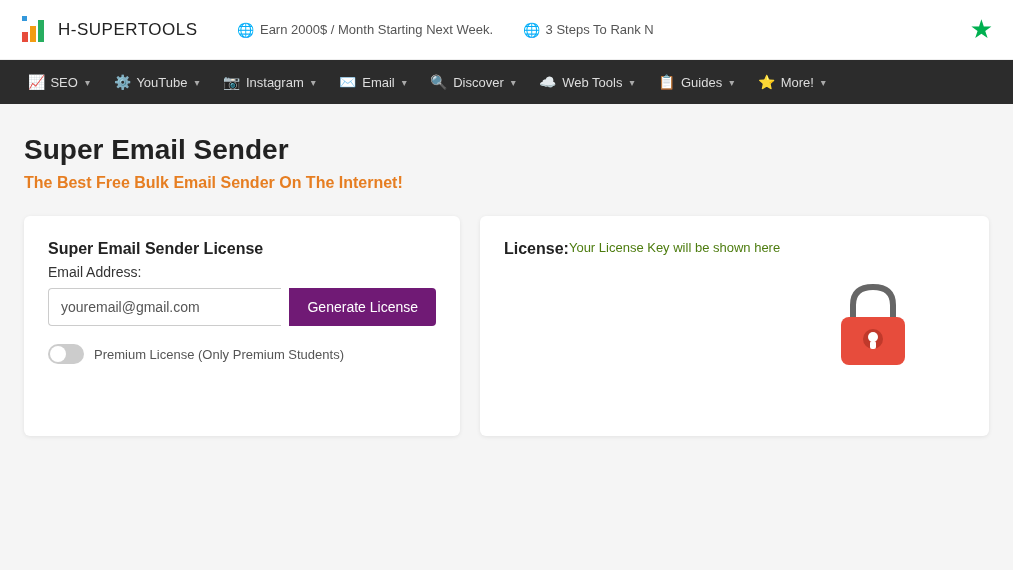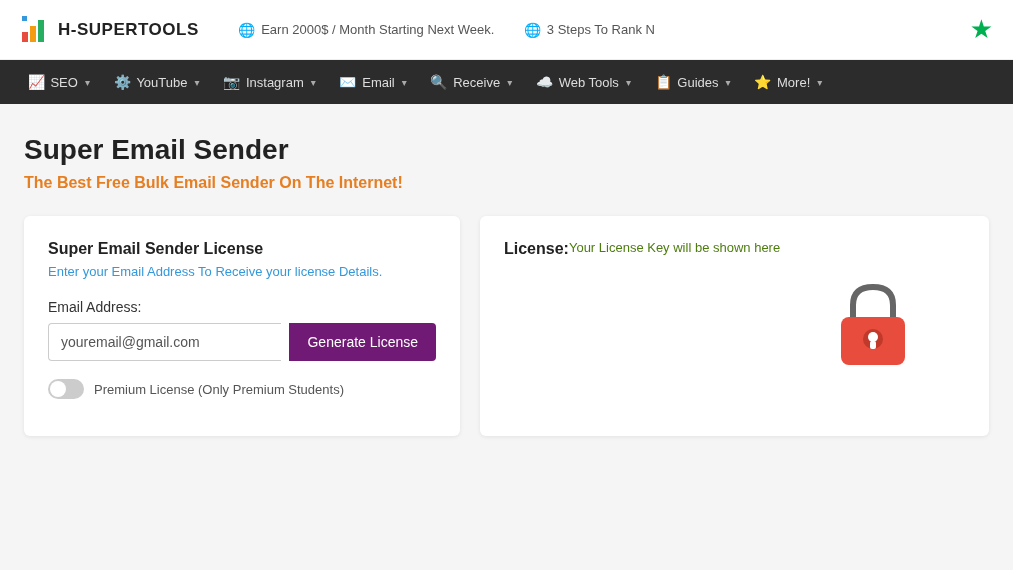--- a/index.html
+++ b/index.html
@@ -18,21 +18,21 @@
       display: flex;
       align-items: center;
       gap: 6px;
       margin-right: 40px;
     }
     .logo-icon {
       width: 32px;
       height: 32px;
     }
     .logo-text {
-      font-weight: 700;
+      font-weight: 400;
       font-size: 17px;
       color: #222;
       letter-spacing: 0.5px;
     }
     .topbar-links {
       display: flex;
       align-items: center;
       gap: 30px;
       flex: 1;
     }
@@ -248,21 +248,21 @@
     <span>Instagram</span>
     <span class="nav-chevron">▾</span>
   </div>
   <div class="nav-item">
     <span class="nav-icon">✉️</span>
     <span>Email</span>
     <span class="nav-chevron">▾</span>
   </div>
   <div class="nav-item">
     <span class="nav-icon">🔍</span>
-    <span>Receive</span>
+    <span>Discover</span>
     <span class="nav-chevron">▾</span>
   </div>
   <div class="nav-item">
     <span class="nav-icon">☁️</span>
     <span>Web Tools</span>
     <span class="nav-chevron">▾</span>
   </div>
   <div class="nav-item">
     <span class="nav-icon">📋</span>
     <span>Guides</span>
@@ -276,21 +276,20 @@
 </nav>
 
 <div class="main">
   <h1 class="page-title">Super Email Sender</h1>
   <p class="page-subtitle">The Best Free Bulk Email Sender On The Internet!</p>
 
   <div class="cards-row">
 
     <div class="card card-left">
       <div class="card-title">Super Email Sender License</div>
-      <div class="card-subtitle">Enter your Email Address To Receive your license Details.</div>
       <div class="field-label">Email Address:</div>
       <div class="input-row">
         <input type="text" class="email-input" value="youremail@gmail.com" placeholder="youremail@gmail.com" style="">
         <button class="generate-btn">Generate License</button>
       </div>
       <div class="toggle-row">
         <div class="toggle">
           <div class="toggle-knob"></div>
         </div>
         <span class="toggle-label">Premium License (Only Premium Students)</span>

